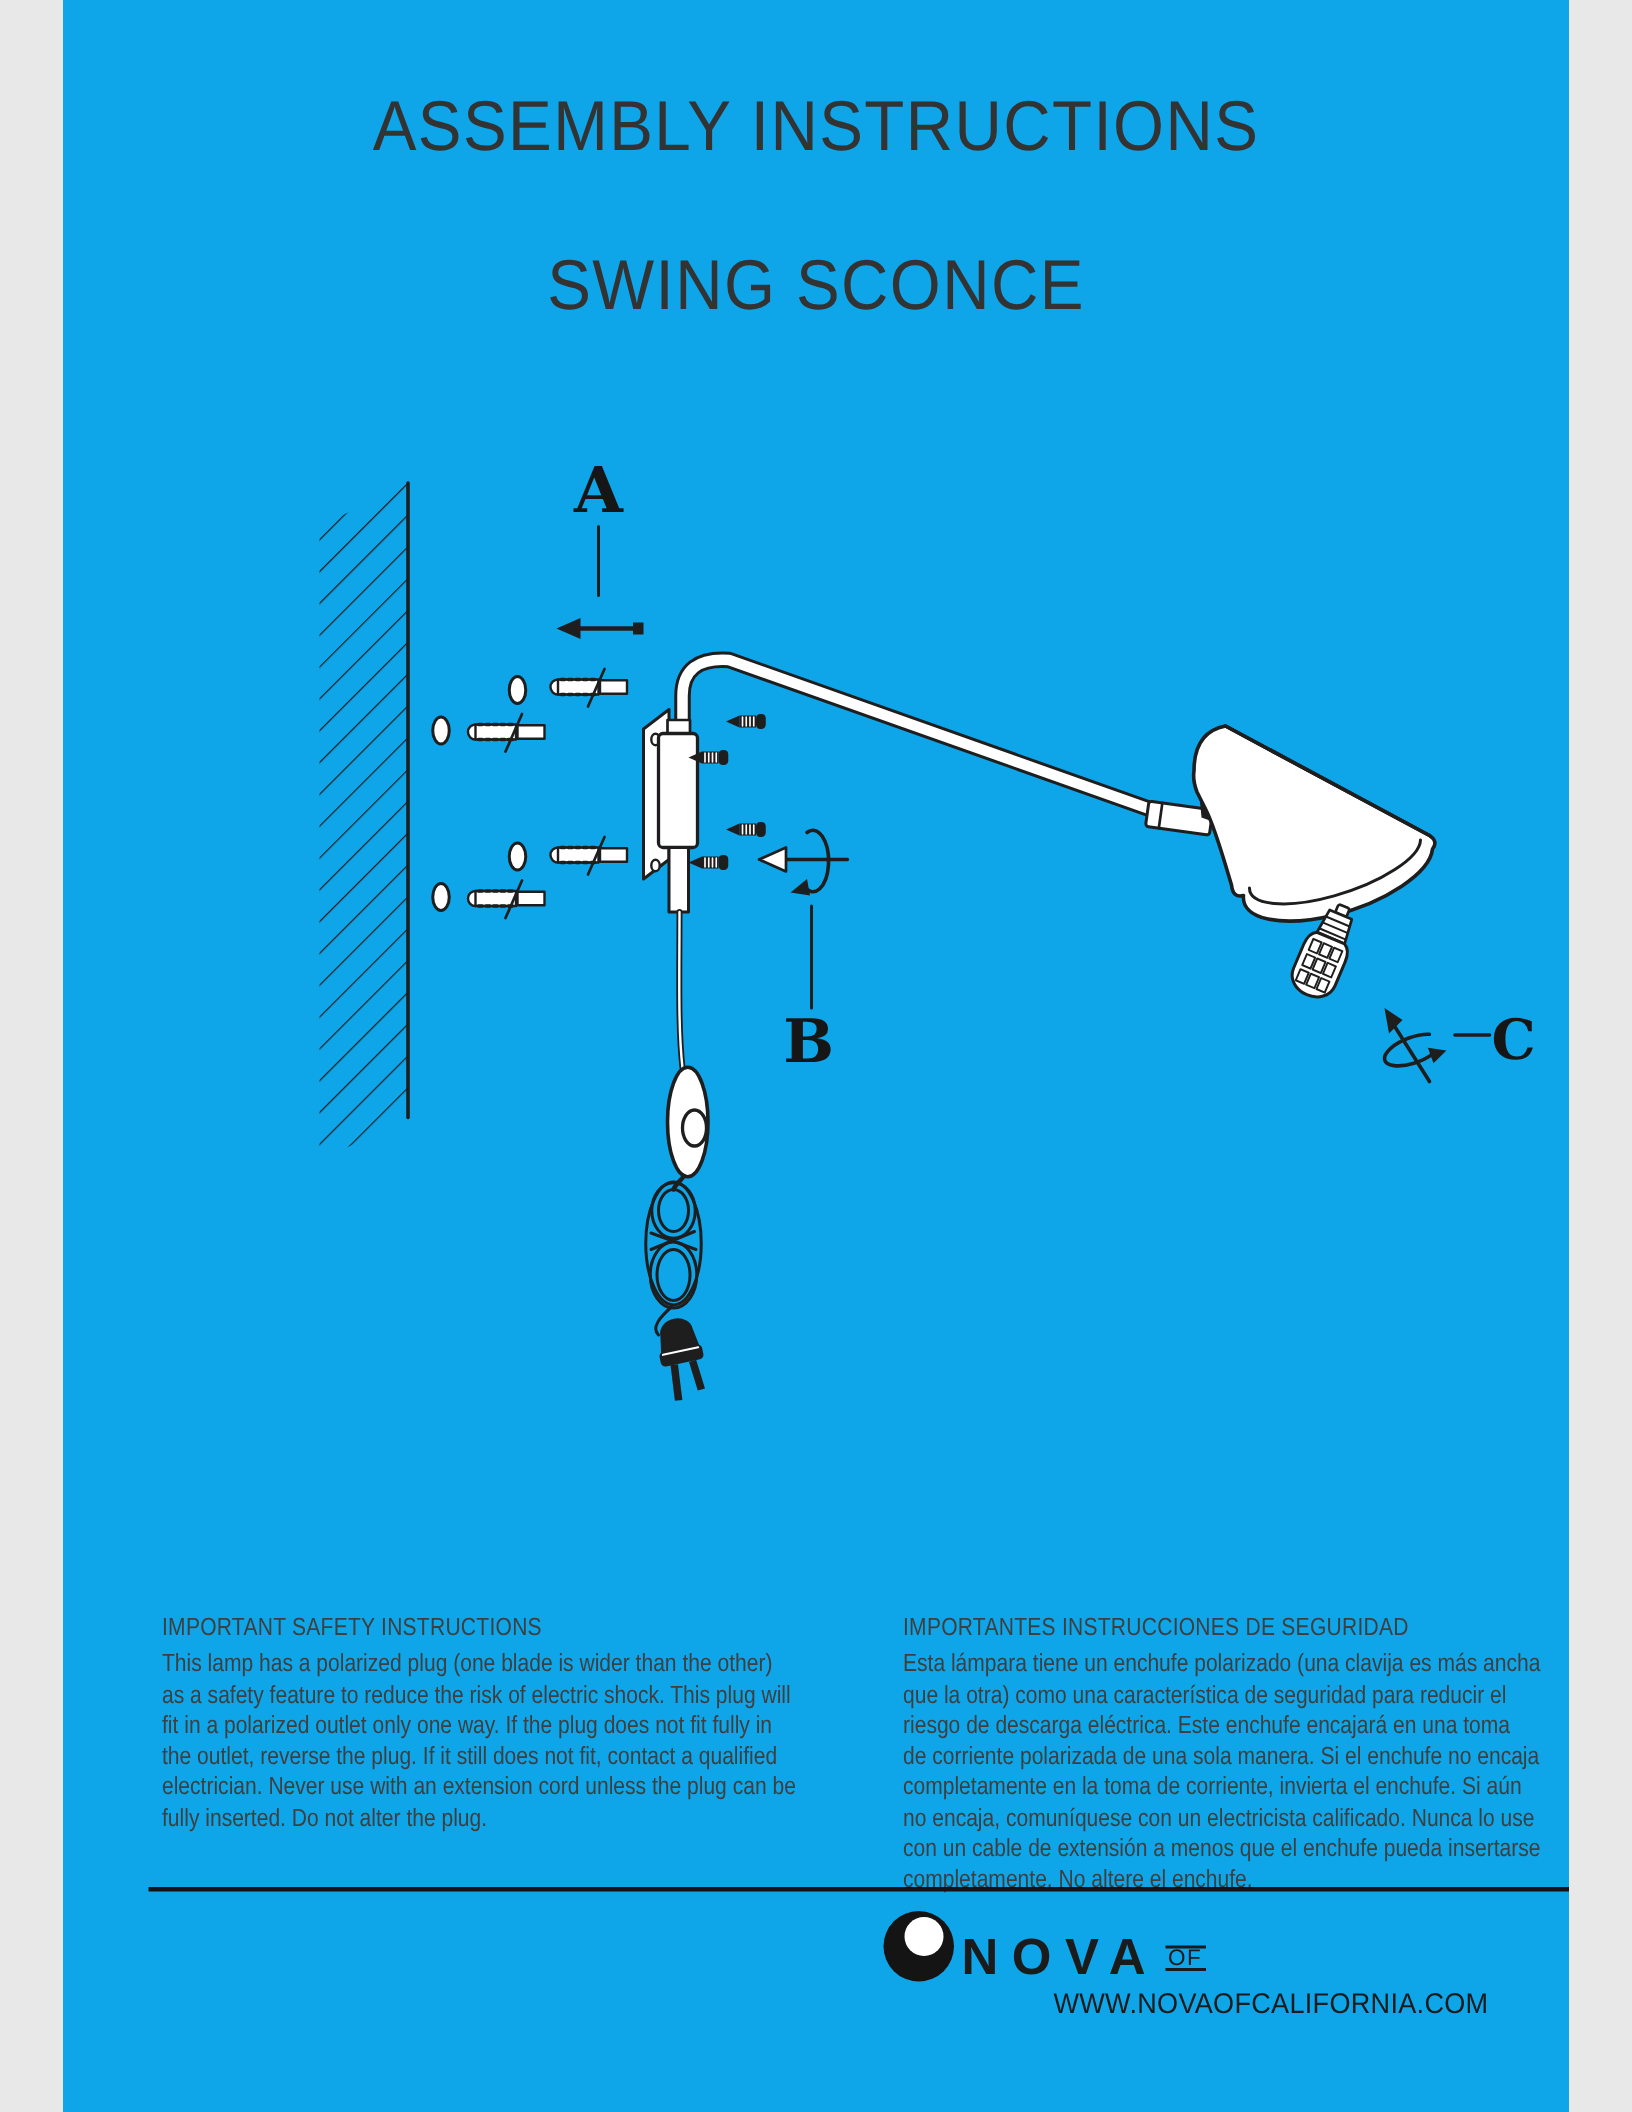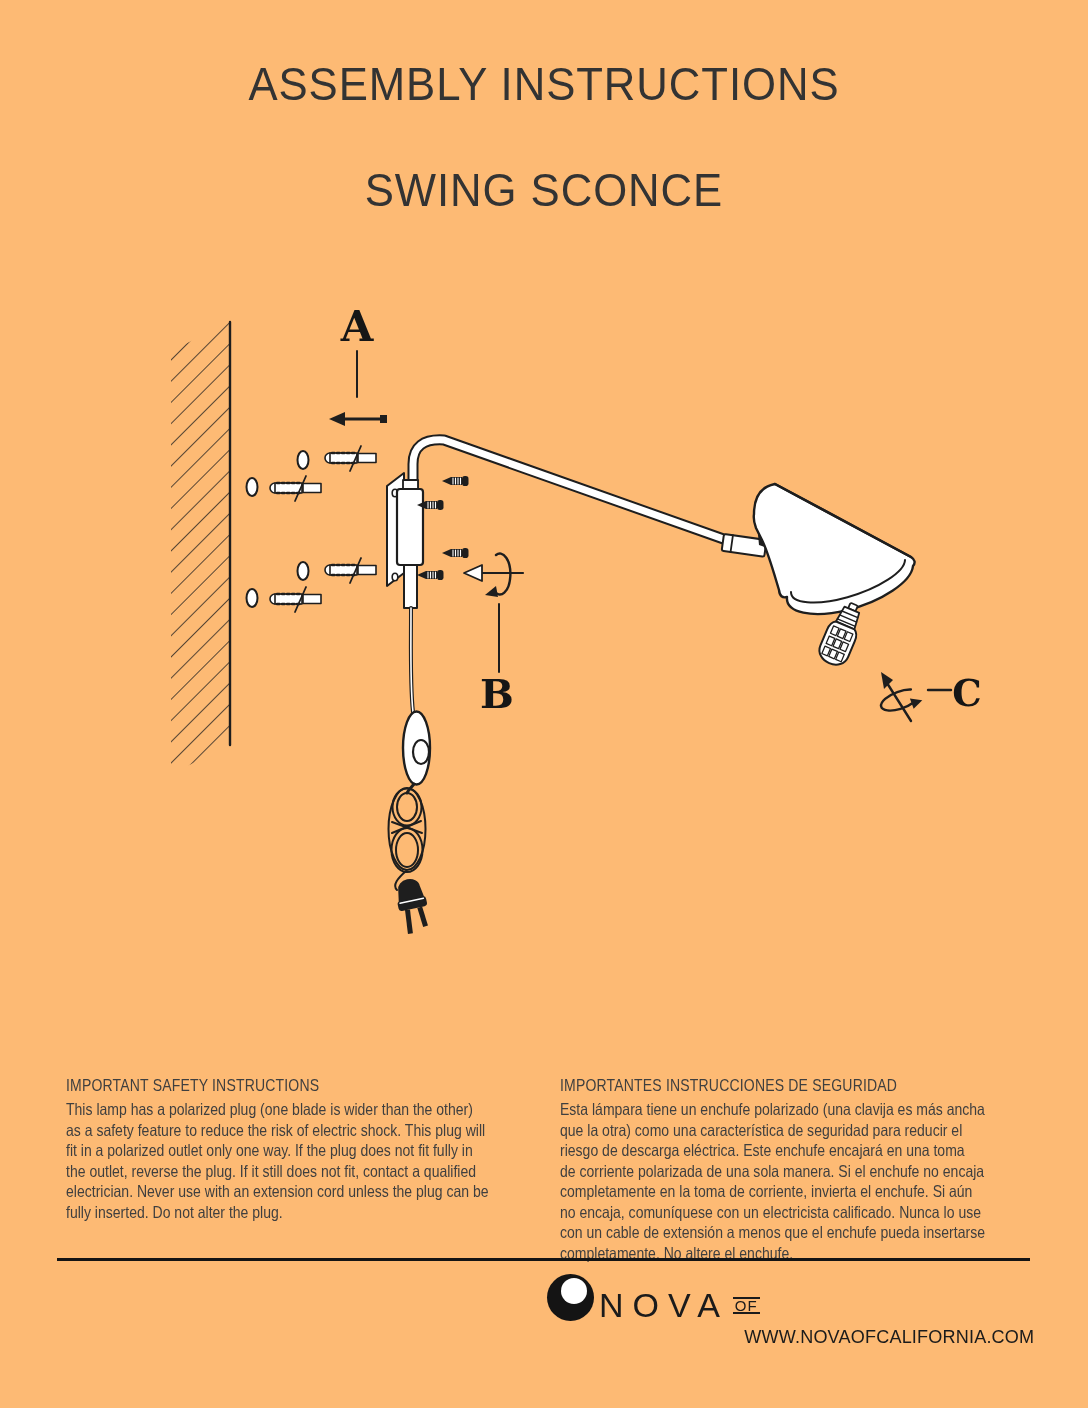--- a/index.html
+++ b/index.html
@@ -1,34 +1,34 @@
 <!DOCTYPE html>
 <html><head>
 <meta charset="utf-8">
 <style>
   html,body{margin:0;padding:0;background:#e8e8e8;}
-  .page{position:relative;width:1088px;height:1408px;background:#fdba74;margin:0 auto;overflow:hidden;
+  .page{position:relative;width:1004px;height:1408px;background:#0ea5e9;margin:0 auto;overflow:hidden;
         font-family:"Liberation Sans",sans-serif;}
   .title{position:absolute;left:0;right:0;top:56px;margin:0;text-align:center;
          font-size:47px;font-weight:400;letter-spacing:1px;color:#333333;transform:scaleX(0.93);}
   .subtitle{position:absolute;left:0;right:0;top:162px;margin:0;text-align:center;
          font-size:47px;font-weight:400;letter-spacing:1px;color:#333333;transform:scaleX(0.93);}
   .diagram-svg{position:absolute;left:0;top:0;width:1088px;height:1408px;}
   .abc-label{font-family:"DejaVu Serif","Liberation Serif",serif;font-weight:bold;fill:#161616;}
   .safety{position:absolute;top:1076px;width:620px;color:#3f3f3f;}
   .safety-en{left:66px;} .safety-es{left:560px;}
   .safety-inner{transform:scaleX(0.85);transform-origin:0 0;}
   .safety h3{margin:0 0 4px 0;font-size:16.5px;font-weight:400;letter-spacing:0.2px;}
   .safety p{margin:0;font-size:16.5px;line-height:20.5px;}
   .plines{white-space:pre-line;}
   .footer-rule{position:absolute;left:57px;top:1258px;width:973px;height:3px;background:#141414;}
   .logo-mark{position:absolute;left:547px;top:1274px;width:47px;height:47px;border-radius:50%;background:#141414;}
   .logo-mark::after{content:"";position:absolute;left:14px;top:4px;width:26px;height:26px;border-radius:50%;background:#ffffff;}
   .brand-row{position:absolute;left:599px;top:1286px;display:flex;align-items:center;color:#1b1b1b;}
-  .brand-word1{font-size:34px;letter-spacing:9px;font-weight:400;}
+  .brand-word1{font-size:34px;letter-spacing:9px;font-weight:700;}
   .brand-of{font-size:15px;letter-spacing:1px;border-top:2px solid #1b1b1b;border-bottom:2px solid #1b1b1b;
             padding:1px 2px;margin:0 10px 0 4px;line-height:11px;}
   .brand-word2{font-size:34px;letter-spacing:5px;font-weight:400;}
   .website{position:absolute;right:54px;top:1326px;font-size:19px;letter-spacing:0.2px;color:#1b1b1b;
            transform:scaleX(0.95);transform-origin:100% 0;}
 </style>
 </head>
 <body>
 
 <div class="page">

